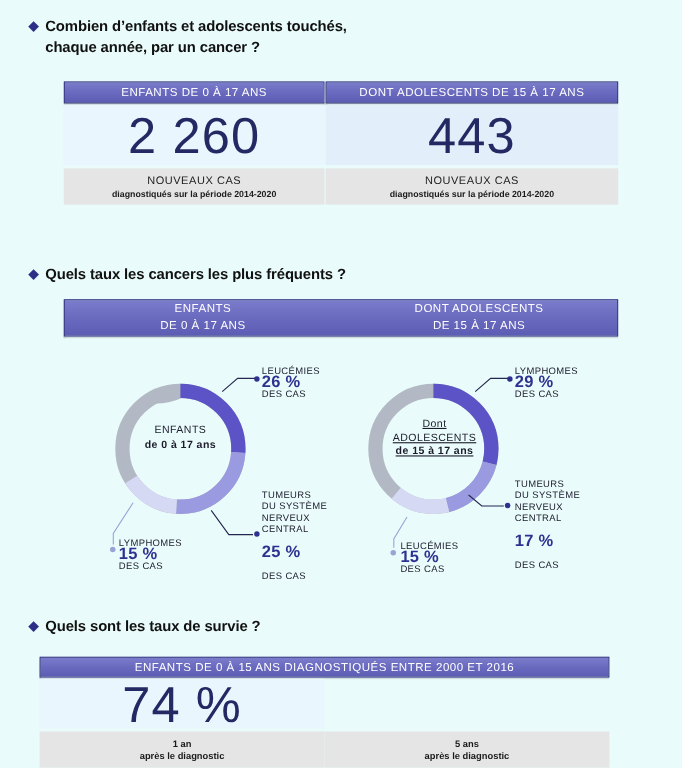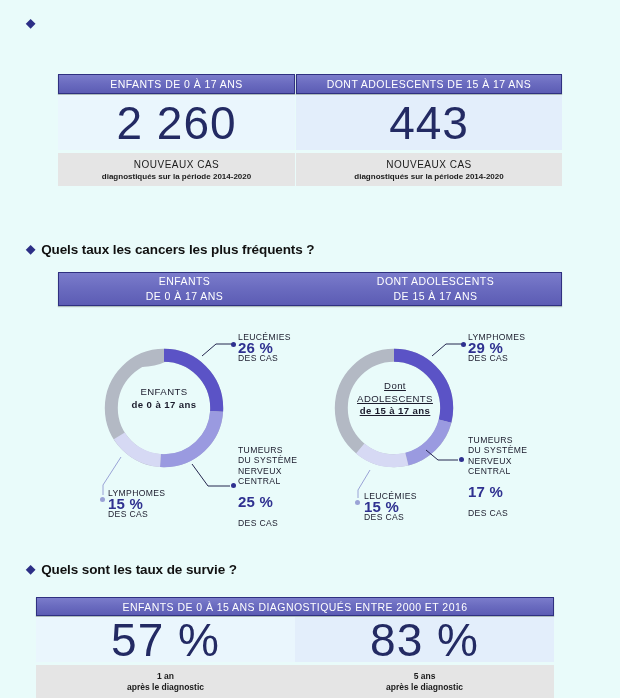--- a/index.html
+++ b/index.html
@@ -82,20 +82,22 @@
 
   svg{ display:block; }
 </style>
 </head>
 <body>
 
 <div class="page">
 
   <div class="q-heading" style="left:26px; top:14px; width:420px;">
     <span class="diamond">◆</span>
+    <span class="q-text">Combien d’enfants et adolescents touchés,
+chaque année, par un cancer ?</span>
   </div>
 
   <div class="panel" style="left:58px; top:74px; width:237px; height:20px;">
     <div class="bar" style="width:237px;height:20px;">
       <span>ENFANTS DE 0 À 17 ANS</span>
     </div>
   </div>
   <div class="panel well" style="left:58px; top:95px; width:237px; height:55px;">
     <span class="bignum">2 260</span>
   </div>
@@ -245,24 +247,21 @@
   <div class="q-heading" style="left:26px; top:560px; width:400px;">
     <span class="diamond">◆</span>
     <span class="q-text">Quels sont les taux de survie ?</span>
   </div>
 
   <div class="panel bar" style="left:36px; top:597px; width:518px; height:19px;">
     <span>ENFANTS DE 0 À 15 ANS DIAGNOSTIQUÉS ENTRE 2000 ET 2016</span>
   </div>
 
   <div class="panel well" style="left:36px; top:617px; width:259px; height:45px;">
-    <span class="bignum">57 %</span>
-  </div>
-  <div class="panel well alt" style="left:295px; top:617px; width:259px; height:45px;">
-    <span class="bignum">83 %</span>
+    <span class="bignum">74 %</span>
   </div>
 
   <div class="panel caption sv" style="left:36px; top:665px; width:259px; height:33px;">
     <span class="c1">1 an</span>
     <span class="c2">après le diagnostic</span>
   </div>
   <div class="panel caption sv" style="left:295px; top:665px; width:259px; height:33px;">
     <span class="c1">5 ans</span>
     <span class="c2">après le diagnostic</span>
   </div>

